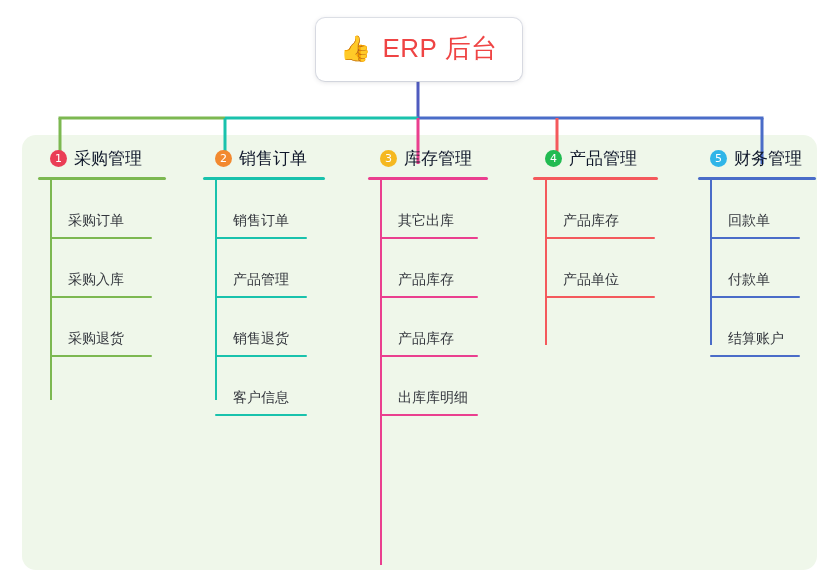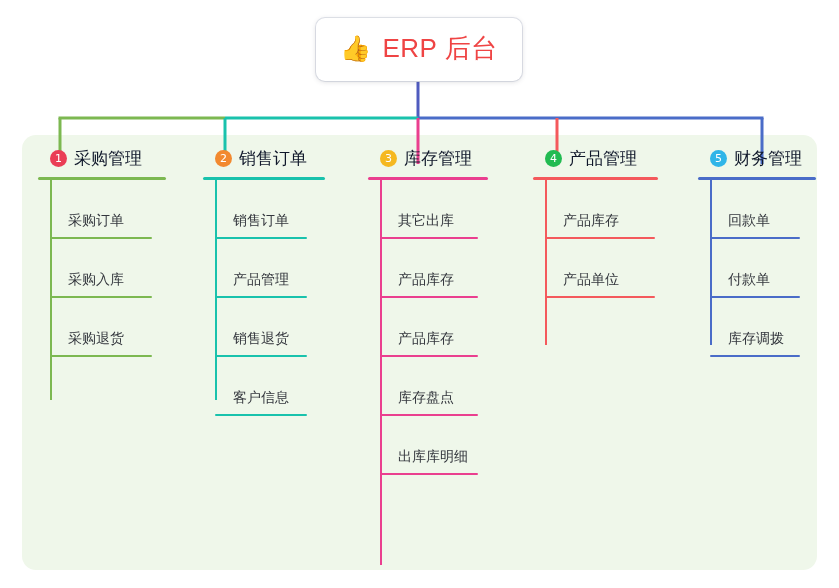--- a/index.html
+++ b/index.html
@@ -230,24 +230,20 @@
           </div>
           <div class="leaf">
             <span class="leaf-label">产品库存</span>
             <div class="leaf-rule" style="background: rgb(234, 63, 143); width: 98px;"></div>
           </div>
           <div class="leaf">
             <span class="leaf-label">产品库存</span>
             <div class="leaf-rule" style="background: rgb(234, 63, 143); width: 98px;"></div>
           </div>
           <div class="leaf">
-            <span class="leaf-label">库存盘点</span>
-            <div class="leaf-rule" style="background: rgb(234, 63, 143); width: 98px;"></div>
-          </div>
-          <div class="leaf">
             <span class="leaf-label">出库库明细</span>
             <div class="leaf-rule" style="background: rgb(234, 63, 143); width: 98px;"></div>
           </div>
         </div>
       </div>
       <div class="column" style="left: 533px; width: 125px;">
         <div class="col-head">
           <span class="badge" style="background: rgb(34, 187, 82);">4</span>
           <span class="col-title">产品管理</span>
         </div>
@@ -274,20 +270,20 @@
           <div class="spine" style="background: rgb(74, 108, 200); height: 165px;"></div>
           <div class="leaf">
             <span class="leaf-label">回款单</span>
             <div class="leaf-rule" style="background: rgb(74, 108, 200); width: 90px;"></div>
           </div>
           <div class="leaf">
             <span class="leaf-label">付款单</span>
             <div class="leaf-rule" style="background: rgb(74, 108, 200); width: 90px;"></div>
           </div>
           <div class="leaf">
-            <span class="leaf-label">库存调拨</span>
+            <span class="leaf-label">结算账户</span>
             <div class="leaf-rule" style="background: rgb(74, 108, 200); width: 90px;"></div>
           </div>
         </div>
       </div>
     </div>
 
 </div>
 
 </body></html>

